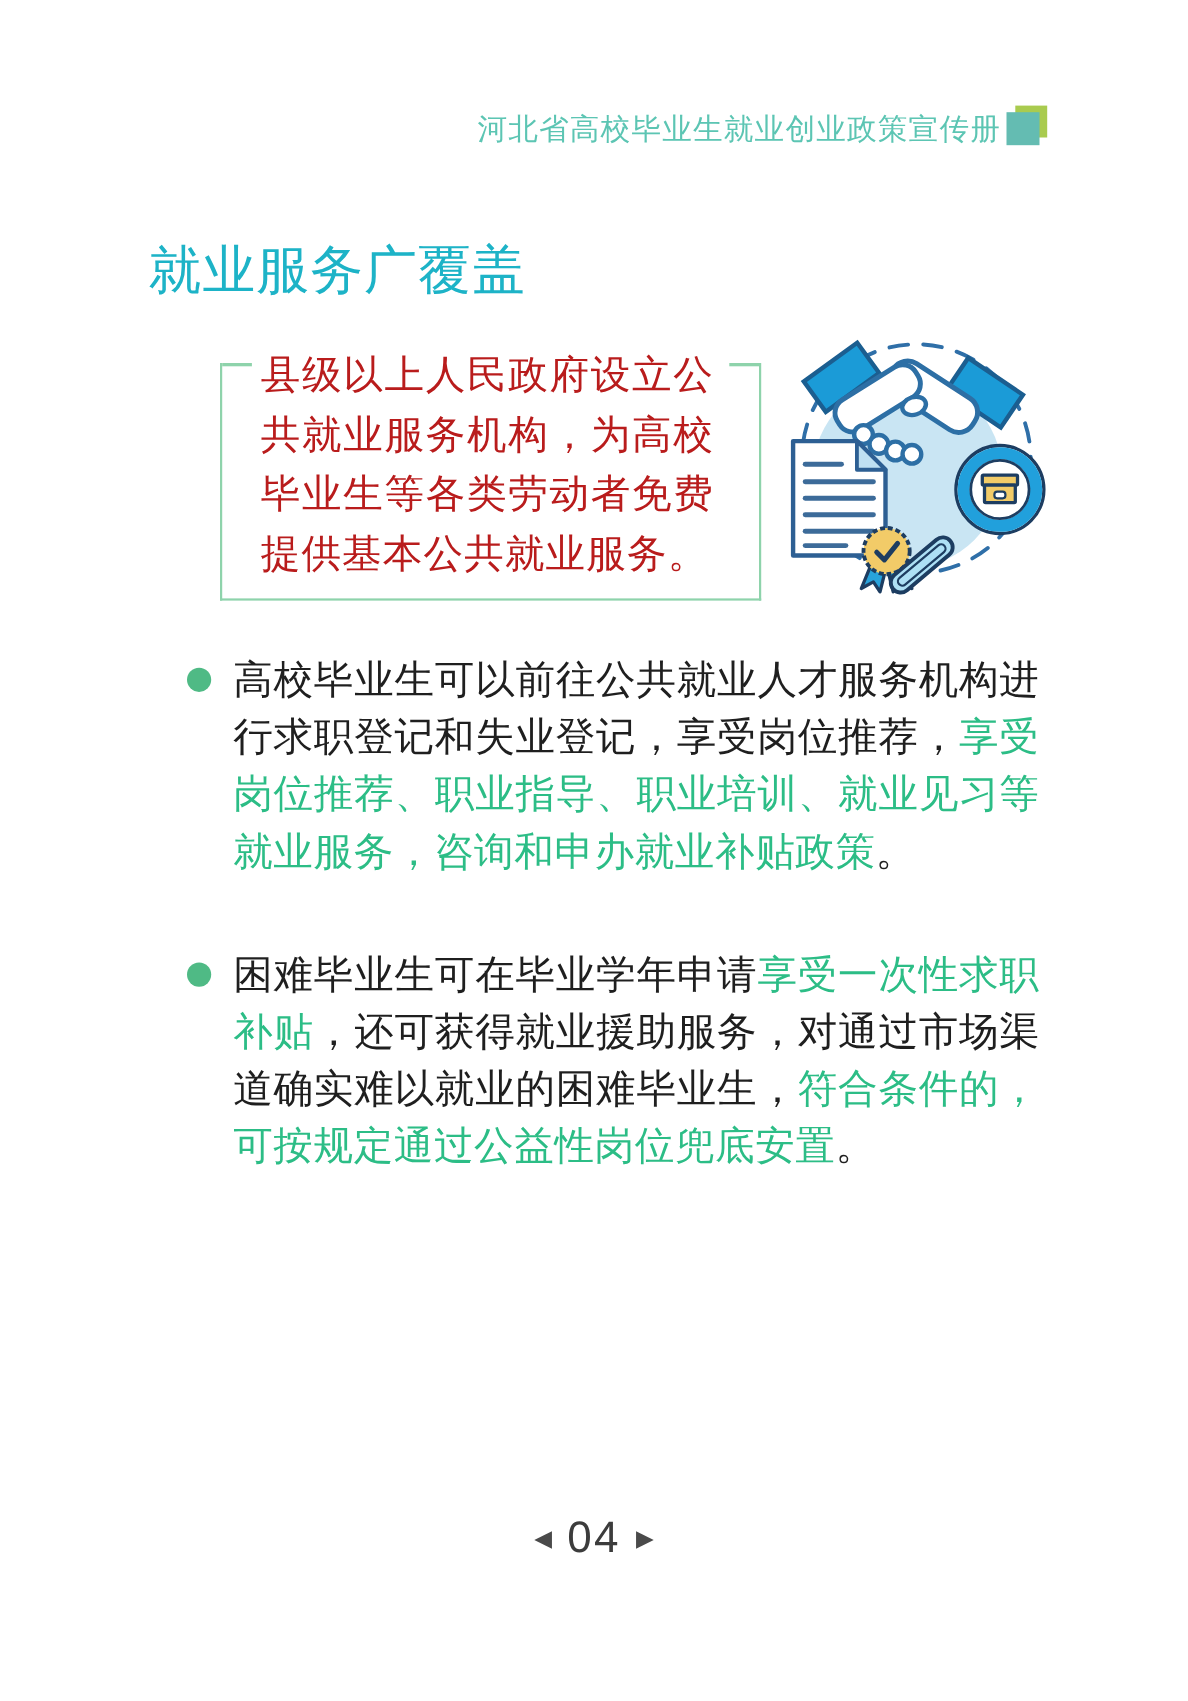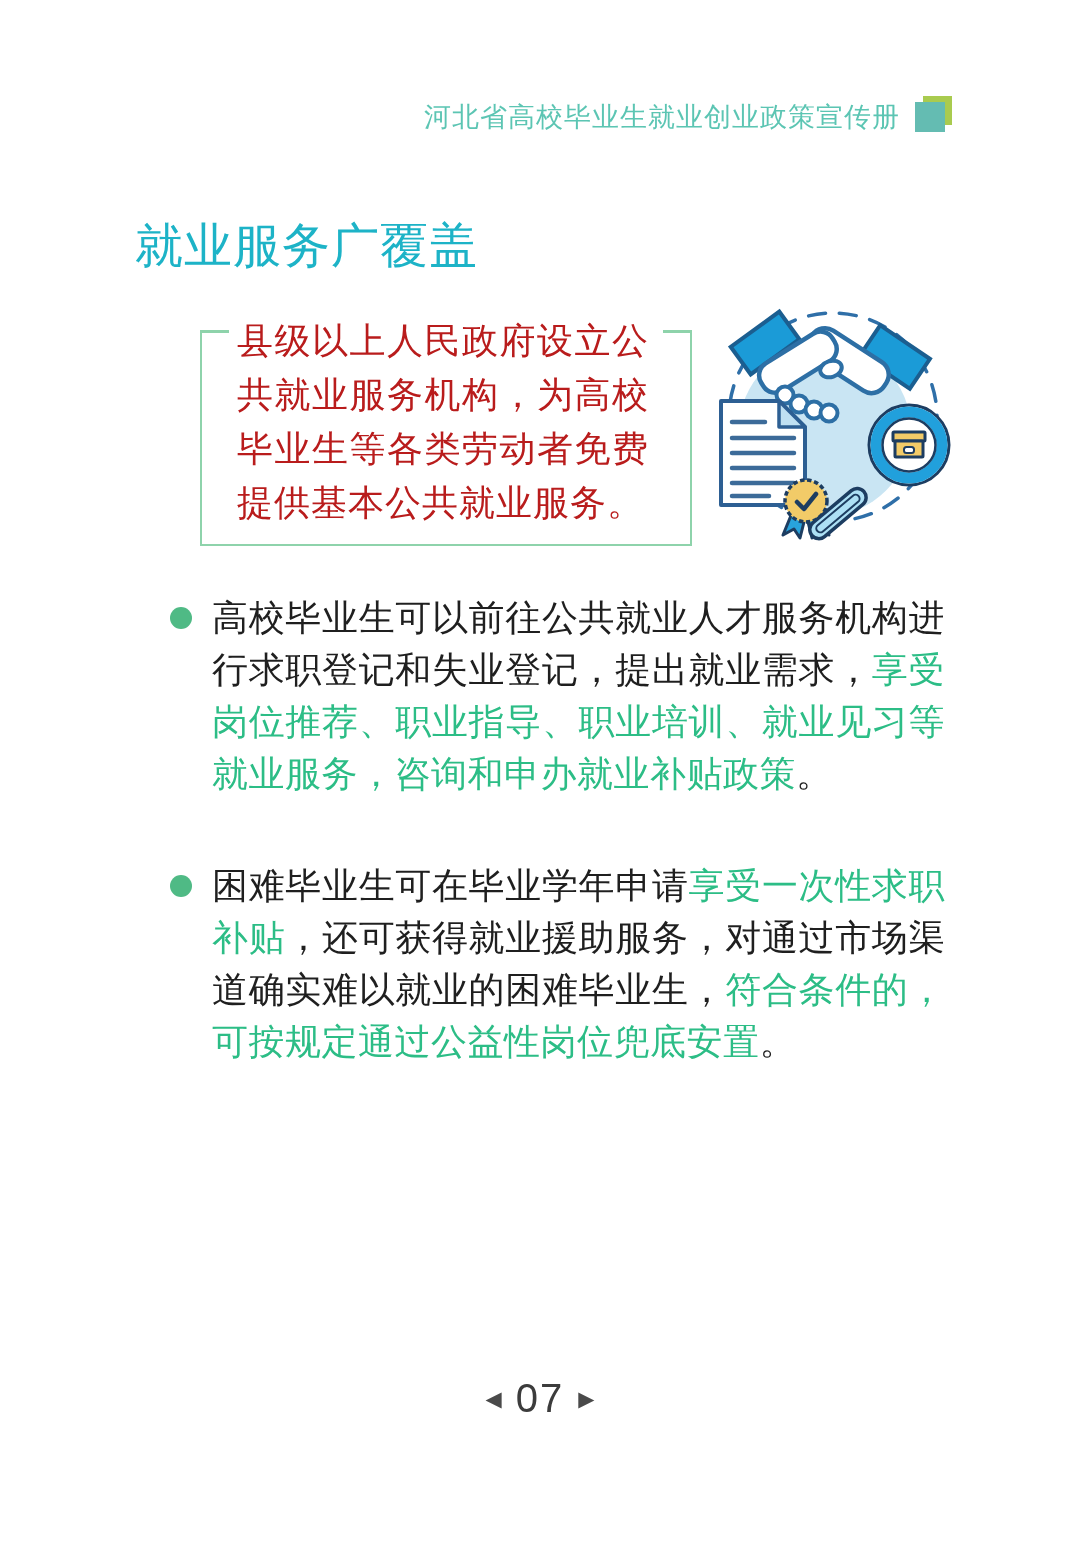--- a/index.html
+++ b/index.html
@@ -6,21 +6,21 @@
   html,body { background:#ffffff; }
   body { font-family:"Liberation Sans","DejaVu Sans",sans-serif; }
   .page {
     position:relative; width:1080px; height:1546px; background:#ffffff;
     overflow:hidden; margin:0 auto;
   }
 
   
   .header {
     position:absolute; top:96px; right:128px;
-    display:flex; align-items:center; gap:10px;
+    display:flex; align-items:center; 
   }
   .header-title {
     color:#5cc5b3; font-size:27px; letter-spacing:1px; white-space:nowrap;
   }
   .header-mark { position:relative; width:42px; height:42px; }
   .header-mark .sq-green {
     position:absolute; top:0; right:0; width:29px; height:29px; background:#a9cb4f;
   }
   .header-mark .sq-teal {
     position:absolute; top:6px; right:7px; width:30px; height:30px; background:#64bcb2;
@@ -154,30 +154,30 @@
           <rect x="-5" y="2" width="10" height="6" rx="2.5" fill="#ffffff" stroke="#1d3d61" stroke-width="2"></rect>
         </g>
       </g>
     </svg>
   </div>
 
   <div class="bullets">
 
     <div class="bullet">
       <span class="bullet-dot"></span>
-      <p class="bullet-text"><span>高校毕业生可以前往公共就业人才服务机构进行求职登记和失业登记，提出就业需求，</span><span class="hl">享受岗位推荐、职业指导、职业培训、就业见习等就业服务，咨询和申办就业补贴政策</span><span>。</span></p>
+      <p class="bullet-text"><span>高校毕业生可以前往公共就业人才服务机构进行求职登记和失业登记，享受岗位推荐，</span><span class="hl">享受岗位推荐、职业指导、职业培训、就业见习等就业服务，咨询和申办就业补贴政策</span><span>。</span></p>
     </div>
 
     <div class="bullet">
       <span class="bullet-dot"></span>
       <p class="bullet-text"><span>困难毕业生可在毕业学年申请</span><span class="hl">享受一次性求职补贴</span><span>，还可获得就业援助服务，对通过市场渠道确实难以就业的困难毕业生，</span><span class="hl">符合条件的，可按规定通过公益性岗位兜底安置</span><span>。</span></p>
     </div>
 
 
   </div>
 
   <div class="footer">
     <span class="pager-arrow">◀</span>
-    <span class="pager-num">07</span>
+    <span class="pager-num">04</span>
     <span class="pager-arrow">▶</span>
   </div>
 
 </div>
 
 </body></html>

